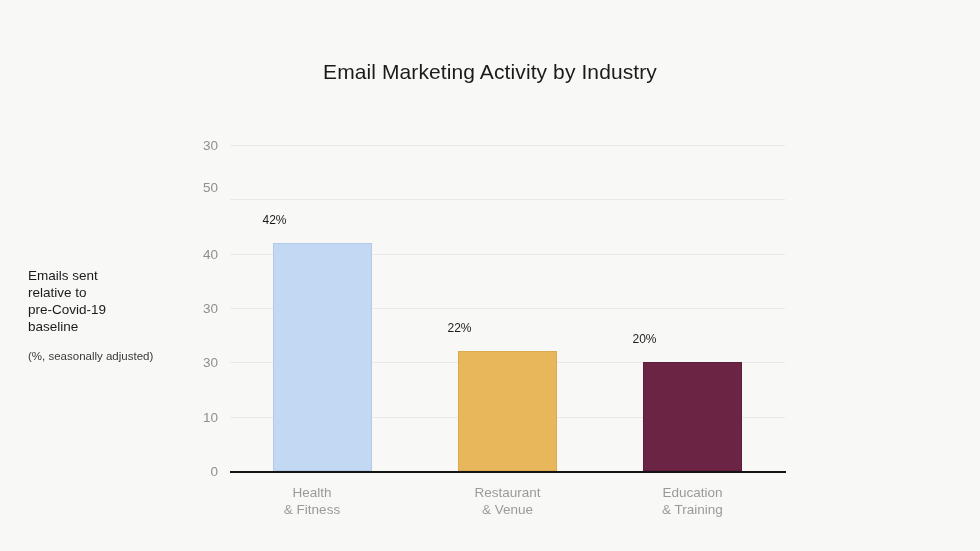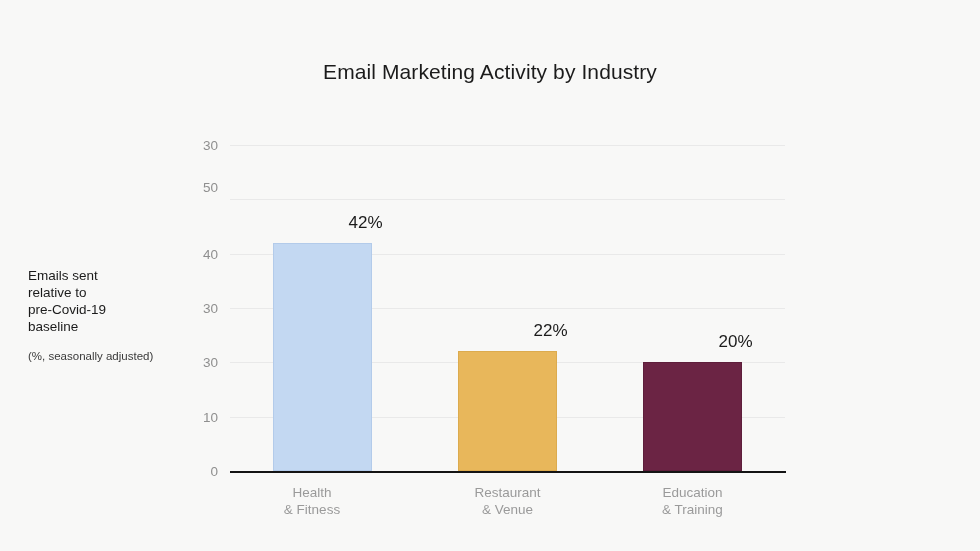--- a/index.html
+++ b/index.html
@@ -83,22 +83,22 @@
     background: #e8b75b;
     border: 1px solid #dcab4e;
   }
   .bar-2 {
     background: #6b2444;
     border: 1px solid #5e1e3b;
   }
 
   .bar-value {
     position: absolute;
-    text-align: right;
-    font-size: 17px;
+    text-align: left;
+    font-size: 12px;
     color: #1b1b1b;
     white-space: nowrap;
   }
 
   
   .x-cat-label {
     position: absolute;
     text-align: center;
     font-size: 13.5px;
     line-height: 17px;

